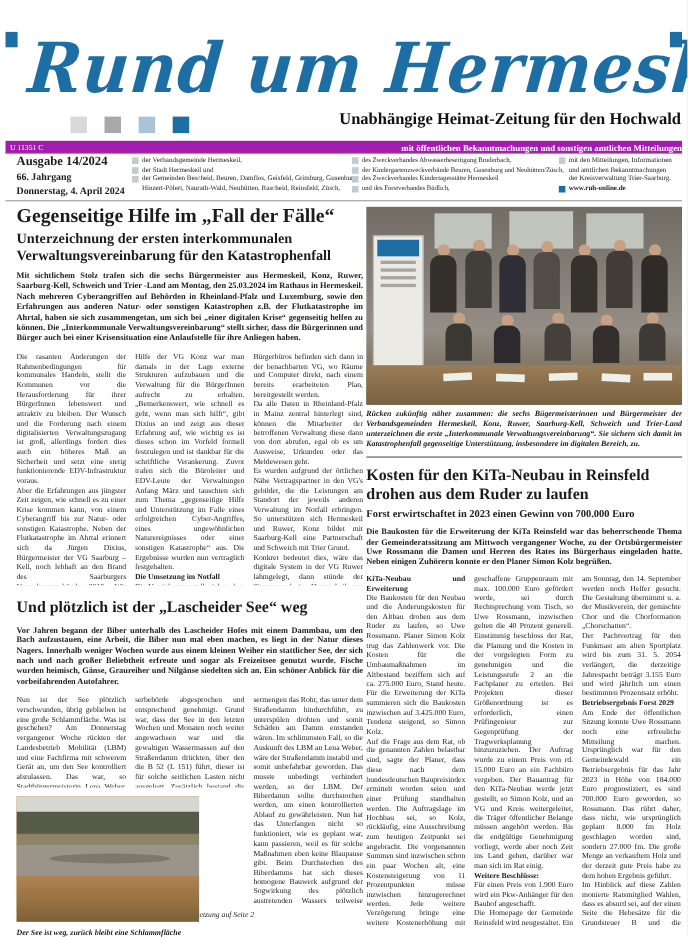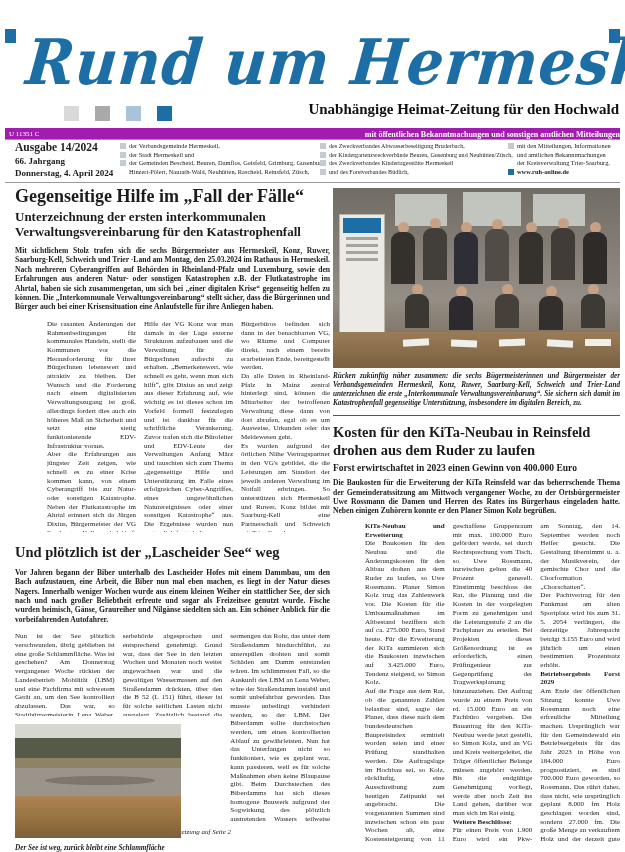--- a/index.html
+++ b/index.html
@@ -22,21 +22,21 @@
   .cov .ln{display:flex;align-items:center;}
   .blt{display:inline-block;width:6px;height:6px;background:#c3cad0;margin-right:3px;flex:0 0 6px;}
   .blt.blue{background:#1d6ea4;}
   .blt.sp{background:transparent;}
   .covb{font-weight:bold;}
   
   .hl1{font-size:18px;font-weight:bold;line-height:20px;margin:0;}
   .hl2{font-size:13px;font-weight:bold;line-height:15px;margin:3px 0 0 0;}
   .hl3{font-size:14.5px;font-weight:bold;line-height:17px;margin:0;white-space:nowrap;}
   .lead{font-size:7.6px;font-weight:bold;line-height:9.4px;text-align:justify;margin:7px 0 0 0;}
-  .cols{display:flex;gap:8px;margin-top:8px;margin-left:32px;}
+  .cols{display:flex;gap:8px;margin-top:8px;}
   .col{width:100px;overflow:hidden;}
   .body{font-size:7px;line-height:8.7px;text-align:justify;}
   .body p{margin:0;}
   .subhd{font-weight:bold;margin-top:2px;}
   .cont{font-size:7px;font-style:italic;text-align:right;margin-top:4px;}
   .cap{font-size:7.2px;font-weight:bold;font-style:italic;line-height:9px;text-align:justify;margin-top:4px;}
   
   #left-region{position:absolute;left:15px;top:186px;width:315px;}
   #right-region{position:absolute;left:333px;top:188px;width:287px;}
   #main-cols{height:212px;overflow:hidden;}
@@ -157,21 +157,21 @@
       <div class="col body">
         <p>Die rasanten Änderungen der Rahmenbedingungen für kommunales Handeln, stellt die Kommunen vor die Herausforderung für ihrer BürgerInnen lebenswert und attraktiv zu bleiben. Der Wunsch und die Forderung nach einem digitalisierten Verwaltungszugang ist groß, allerdings fordert dies auch ein höheres Maß an Sicherheit und setzt eine stetig funktionierende EDV-Infrastruktur voraus.</p>
         <p>Aber die Erfahrungen aus jüngster Zeit zeigen, wie schnell es zu einer Krise kommen kann, von einem Cyberangriff bis zur Natur- oder sonstigen Katastrophe. Neben der Flutkatastrophe im Ahrtal erinnert sich da Jürgen Dixius, Bürgermeister der VG Saarburg – Kell, noch lebhaft an den Brand des Saarburgers Verwaltungsgebäudes 2018. „Wir konnten das Gebäude direkt nach dem Brand nicht betreten und es war klar, dass dies auch länger andauern würde.“ Mit unbürokratischer</p>
       </div>
       <div class="col body">
         <p>Hilfe der VG Konz war man damals in der Lage externe Strukturen aufzubauen und die Verwaltung für die BürgerInnen aufrecht zu erhalten. „Bemerkenswert, wie schnell es geht, wenn man sich hilft“, gibt Dixius an und zeigt aus dieser Erfahrung auf, wie wichtig es ist dieses schon im Vorfeld formell festzulegen und ist dankbar für die schriftliche Verankerung. Zuvor trafen sich die Büroleiter und EDV-Leute der Verwaltungen Anfang März und tauschten sich zum Thema „gegenseitige Hilfe und Unterstützung im Falle eines erfolgreichen Cyber-Angriffes, eines ungewöhnlichen Naturereignisses oder einer sonstigen Katastrophe“ aus. Die Ergebnisse wurden nun vertraglich festgehalten.</p>
         <p class="subhd">Die Umsetzung im Notfall</p>
         <p>Die Vereinbarung stellt sicher, dass die BürgerInnen ihre Verwaltungsangelegenheiten bei einem Ausfall der EDV-Systeme in einer Katastrophensituation weiter erledigen können. Die</p>
       </div>
       <div class="col body">
-        <p>Bürgerbüros befinden sich dann in der benachbarten VG, wo Räume und Computer direkt, nach einem bereits erarbeiteten Ende, bereitgestellt werden.</p>
+        <p>Bürgerbüros befinden sich dann in der benachbarten VG, wo Räume und Computer direkt, nach einem bereits erarbeiteten Plan, bereitgestellt werden.</p>
         <p>Da alle Daten in Rheinland-Pfalz in Mainz zentral hinterlegt sind, können die Mitarbeiter der betroffenen Verwaltung diese dann von dort abrufen, egal ob es um Ausweise, Urkunden oder das Meldewesen geht.</p>
         <p>Es wurden aufgrund der örtlichen Nähe Vertragspartner in den VG's gebildet, die die Leistungen am Standort der jeweils anderen Verwaltung im Notfall erbringen. So unterstützen sich Hermeskeil und Ruwer, Konz bildet mit Saarburg-Kell eine Partnerschaft und Schweich mit Trier Grund.</p>
         <p>Konkret bedeutet dies, wäre das digitale System in der VG Ruwer lahmgelegt, dann stünde der Sitzungssaal in Hermeskeil zur Einrichtung eines „Ersatzbürgerbüros“ mit der benötigten</p>
 
       </div>
     </div>
 
     <h2 class="hl3" id="lake-head">Und plötzlich ist der „Lascheider See“ weg</h2>
     <p class="lead">Vor Jahren begann der Biber unterhalb des Lascheider Hofes mit einem Dammbau, um den Bach aufzustauen, eine Arbeit, die Biber nun mal eben machen, es liegt in der Natur dieses Nagers. Innerhalb weniger Wochen wurde aus einem kleinen Weiher ein stattlicher See, der sich nach und nach großer Beliebtheit erfreute und sogar als Freizeitsee genutzt wurde. Fische wurden heimisch, Gänse, Graureiher und Nilgänse siedelten sich an. Ein schöner Anblick für die vorbeifahrenden Autofahrer.</p>
     <div id="lake-wrap">
@@ -263,21 +263,21 @@
       <div class="paper" style="left:70px;bottom:22px;transform:rotate(-3deg);"></div>
       <div class="paper" style="left:118px;bottom:21px;transform:rotate(2deg);"></div>
       <div class="paper" style="left:166px;bottom:22px;transform:rotate(-2deg);"></div>
       <div class="paper" style="left:214px;bottom:21px;transform:rotate(3deg);"></div>
       <div class="paper" style="left:252px;bottom:22px;"></div>
     </div>
     <p class="cap">Rücken zukünftig näher zusammen: die sechs Bügermeisterinnen und Bürgermeister der Verbandsgemeinden Hermeskeil, Konz, Ruwer, Saarburg-Kell, Schweich und Trier-Land unterzeichnen die erste „Interkommunale Verwaltungsvereinbarung“. Sie sichern sich damit im Katastrophenfall gegenseitige Unterstützung, insbesondere im digitalen Bereich, zu.</p>
     <div style="border-top:1px solid #555;margin-top:7px;"></div>
 
     <h2 class="hl3" style="white-space:normal;line-height:18px;margin-top:7px;">Kosten für den KiTa-Neubau in Reinsfeld drohen aus dem Ruder zu laufen</h2>
-    <div style="font-size:9.5px;font-weight:bold;margin-top:4px;">Forst erwirtschaftet in 2023 einen Gewinn von 400.000 Euro</div>
+    <div style="font-size:9.5px;font-weight:bold;margin-top:4px;">Forst erwirtschaftet in 2023 einen Gewinn von 700.000 Euro</div>
     <p class="lead" style="margin-top:5px;">Die Baukosten für die Erweiterung der KiTa Reinsfeld war das beherrschende Thema der Gemeinderatssitzung am Mittwoch vergangener Woche, zu der Ortsbürgermeister Uwe Rossmann die Damen und Herren des Rates ins Bürgerhaus eingeladen hatte. Neben einigen Zuhörern konnte er den Planer Simon Kolz begrüßen.</p>
     <div class="cols" id="kita-cols">
       <div class="col body" style="width:90px;">
         <p class="subhd" style="margin-top:0;">KiTa-Neubau und Erweiterung</p>
         <p>Die Baukosten für den Neubau und die Änderungskosten für den Altbau drohen aus dem Ruder zu laufen, so Uwe Rossmann. Planer Simon Kolz trug das Zahlenwerk vor. Die Kosten für die Umbaumaßnahmen im Altbestand beziffern sich auf ca. 275.000 Euro, Stand heute. Für die Erweiterung der KiTa summieren sich die Baukosten inzwischen auf 3.425.000 Euro, Tendenz steigend, so Simon Kolz.</p>
         <p>Auf die Frage aus dem Rat, ob die genannten Zahlen belastbar sind, sagte der Planer, dass diese nach dem bundesdeutschen Baupreisindex ermittelt worden seien und einer Prüfung standhalten werden. Die Auftragslage im Hochbau sei, so Kolz, rückläufig, eine Ausschreibung zum heutigen Zeitpunkt sei angebracht. Die vorgenannten Summen sind inzwischen schon ein paar Wochen alt, eine Kostensteigerung von 11 Prozentpunkten müsse inzwischen hinzugerechnet werden. Jede weitere Verzögerung bringe eine weitere Kostenerhöhung mit sich. Man müsse jetzt die Beschlussvorlage beschließen, so Giselinde Rossmann, damit die weiteren Steigerungen im Rahmen bleiben.</p>
 
       </div>
       <div class="col body" style="width:90px;">
         <p>geschaffene Gruppenraum mit max. 100.000 Euro gefördert werde, sei durch Rechtsprechung vom Tisch, so Uwe Rossmann, inzwischen gelten die 40 Prozent generell. Einstimmig beschloss der Rat, die Planung und die Kosten in der vorgelegten Form zu genehmigen und die Leistungsstufe 2 an die Fachplaner zu erteilen. Bei Projekten dieser Größenordnung ist es erforderlich, einen Prüfingenieur zur Gegenprüfung der Tragwerksplanung hinzuzuziehen. Der Auftrag wurde zu einem Preis von rd. 15.000 Euro an ein Fachbüro vergeben. Der Bauantrag für den KiTa-Neubau werde jetzt gestellt, so Simon Kolz, und an VG und Kreis weitergeleitet, die Träger öffentlicher Belange müssen angehört werden. Bis die endgültige Genehmigung vorliegt, werde aber noch Zeit ins Land gehen, darüber war man sich im Rat einig.</p>

